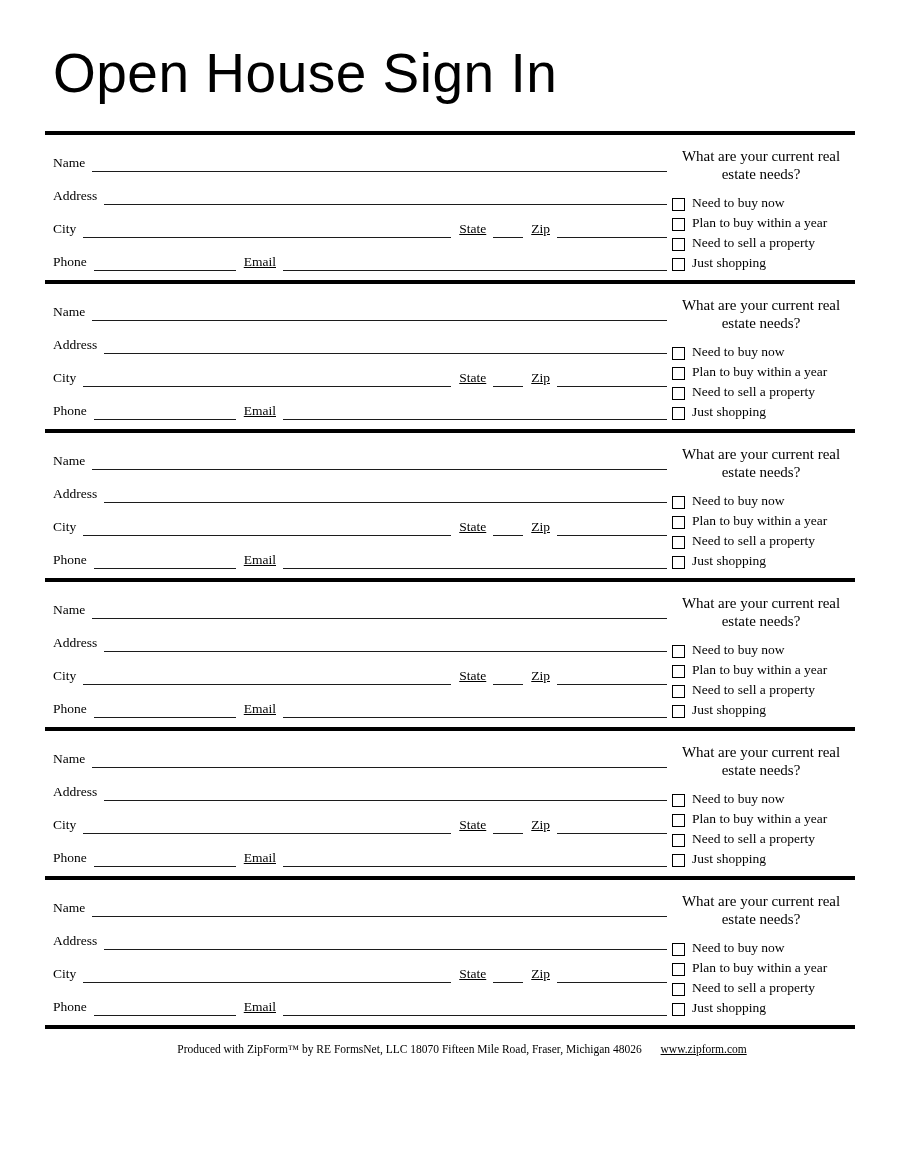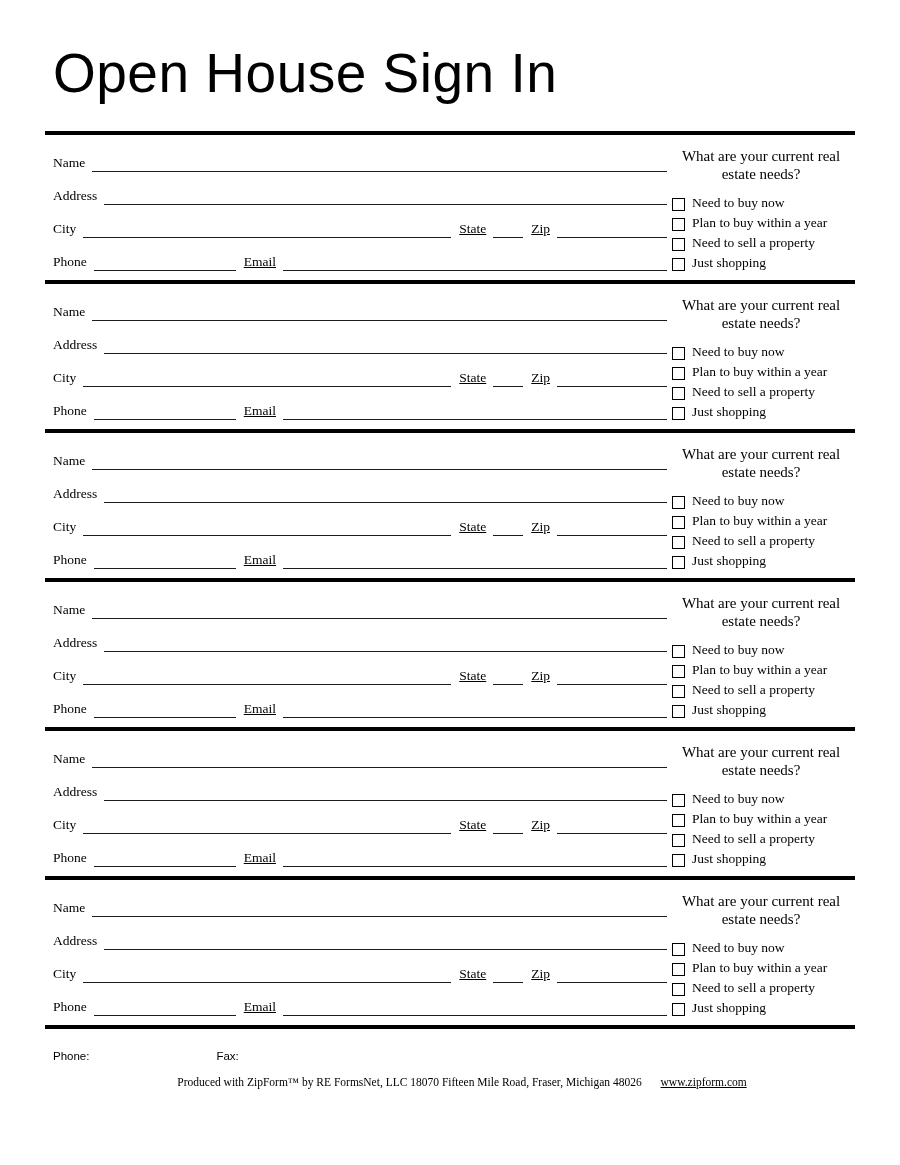--- a/index.html
+++ b/index.html
@@ -471,23 +471,19 @@
               <span class="cb"></span>
               <span class="optlbl">Just shopping</span>
             </label>
 
           </div>
         </div>
       </section>
     </div>
 
   <div class="footer">
-    <div class="f2">
-      <span>Phone:</span>
-      <span class="fax">Fax:</span>
-    </div>
     <div class="f3">
       <span>Produced with ZipForm™ by RE FormsNet, LLC 18070 Fifteen Mile Road, Fraser, Michigan 48026</span>
       <span class="site">www.zipform.com</span>
     </div>
   </div>
 
 </div>
 
 </body></html>

